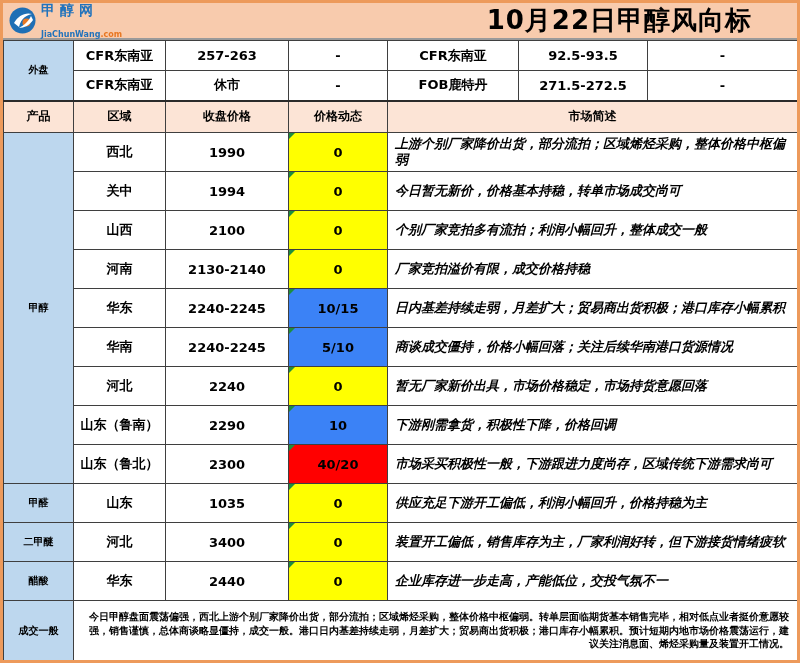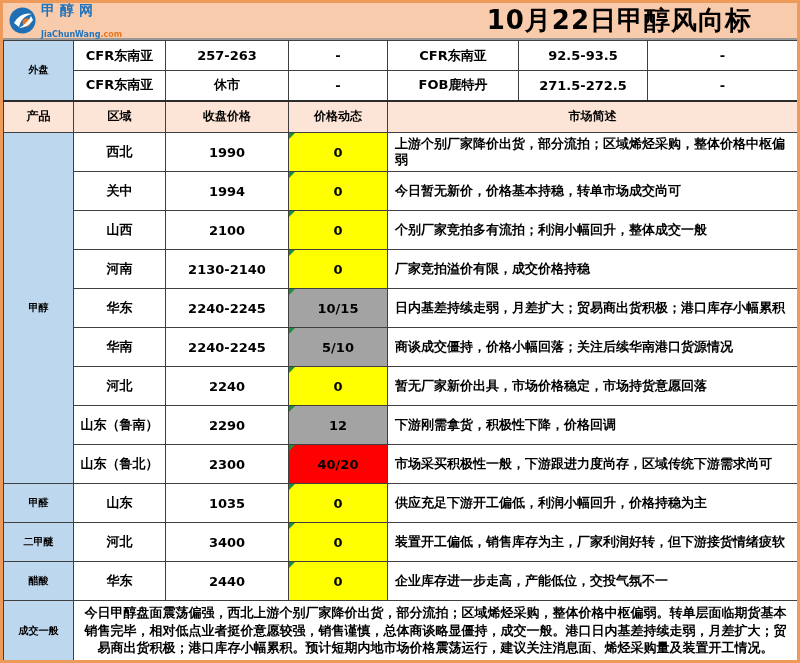--- a/index.html
+++ b/index.html
@@ -36,30 +36,30 @@
     font-weight:bold; font-size:13px; color:#000;
     text-align:center; vertical-align:middle;
     padding:0; overflow:hidden;
   }
   .ext-row  { height:30px; }
   .hdr-row  { height:32px; }
   .hdr-row td { background:#FCE4D6; font-size:12px; border-top:2px solid #2b2b2b; }
   .data-row { height:39px; }
   .forecast-row { height:60px; }
   .lbl { background:#BDD7EE; font-size:10px; }
-  .summary { text-align:left; padding:2px 7px; font-size:13px; line-height:1.25; }
+  .summary { text-align:left; padding:2px 7px; font-size:13px; line-height:1.25;font-style:italic; }
   .chg { position:relative; }
   .chg::before {
     content:""; position:absolute; left:0; top:0; width:0; height:0;
     border-top:6px solid #1e8e3e; border-right:6px solid transparent;
   }
   .yellow { background:#FFFF00; }
-  .green  { background:#a3a3a3;text-align:center; }
+  .green  { background:#3b82f6;text-align:center; }
   .red    { background:#FF0000; }
-  .forecast-text { text-align:center; padding:3px 8px; font-size:13px; line-height:1.35; }
+  .forecast-text { text-align:right; padding:3px 8px; font-size:10px; line-height:1.35; }
 </style>
 </head>
 <body>
 
 <div class="frame">
 
   <div class="titlebar">
     <div class="logo">
       <svg width="27" height="27" viewBox="0 0 27 27">
         <circle cx="13.5" cy="13.5" r="13" fill="#1E6FB5"></circle>
@@ -156,21 +156,21 @@
         </tr>
         <tr class="data-row">
           <td class="">河北</td>
           <td class="">2240</td>
           <td class="chg yellow">0</td>
           <td class="summary" colspan="3">暂无厂家新价出具，市场价格稳定，市场持货意愿回落</td>
         </tr>
         <tr class="data-row">
           <td class="">山东（鲁南）</td>
           <td class="">2290</td>
-          <td class="chg green">12</td>
+          <td class="chg green">10</td>
           <td class="summary" colspan="3">下游刚需拿货，积极性下降，价格回调</td>
         </tr>
         <tr class="data-row">
           <td class="">山东（鲁北）</td>
           <td class="">2300</td>
           <td class="chg red">40/20</td>
           <td class="summary" colspan="3">市场采买积极性一般，下游跟进力度尚存，区域传统下游需求尚可</td>
         </tr>
         <tr class="data-row">
           <td class="lbl" rowspan="1">甲醛</td>

